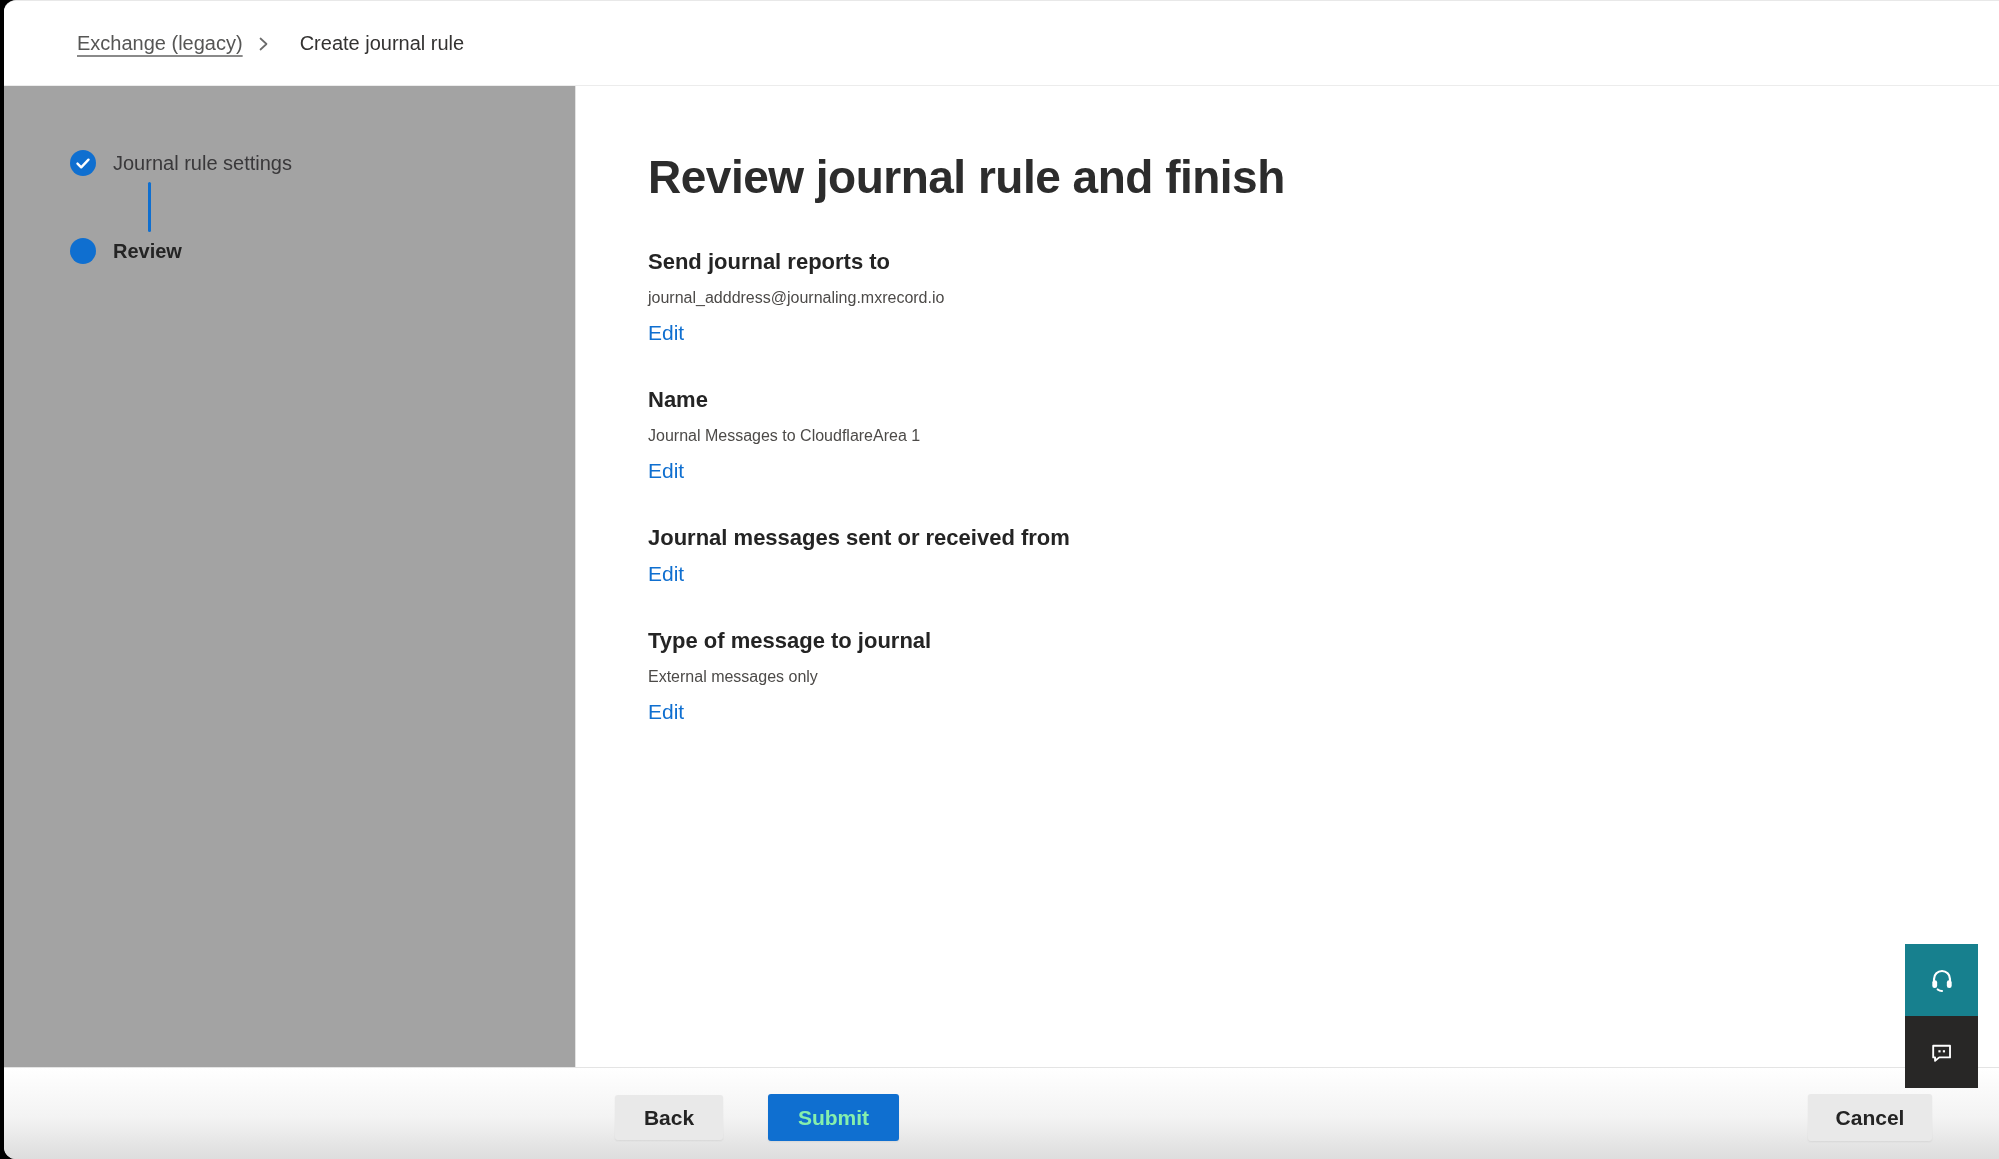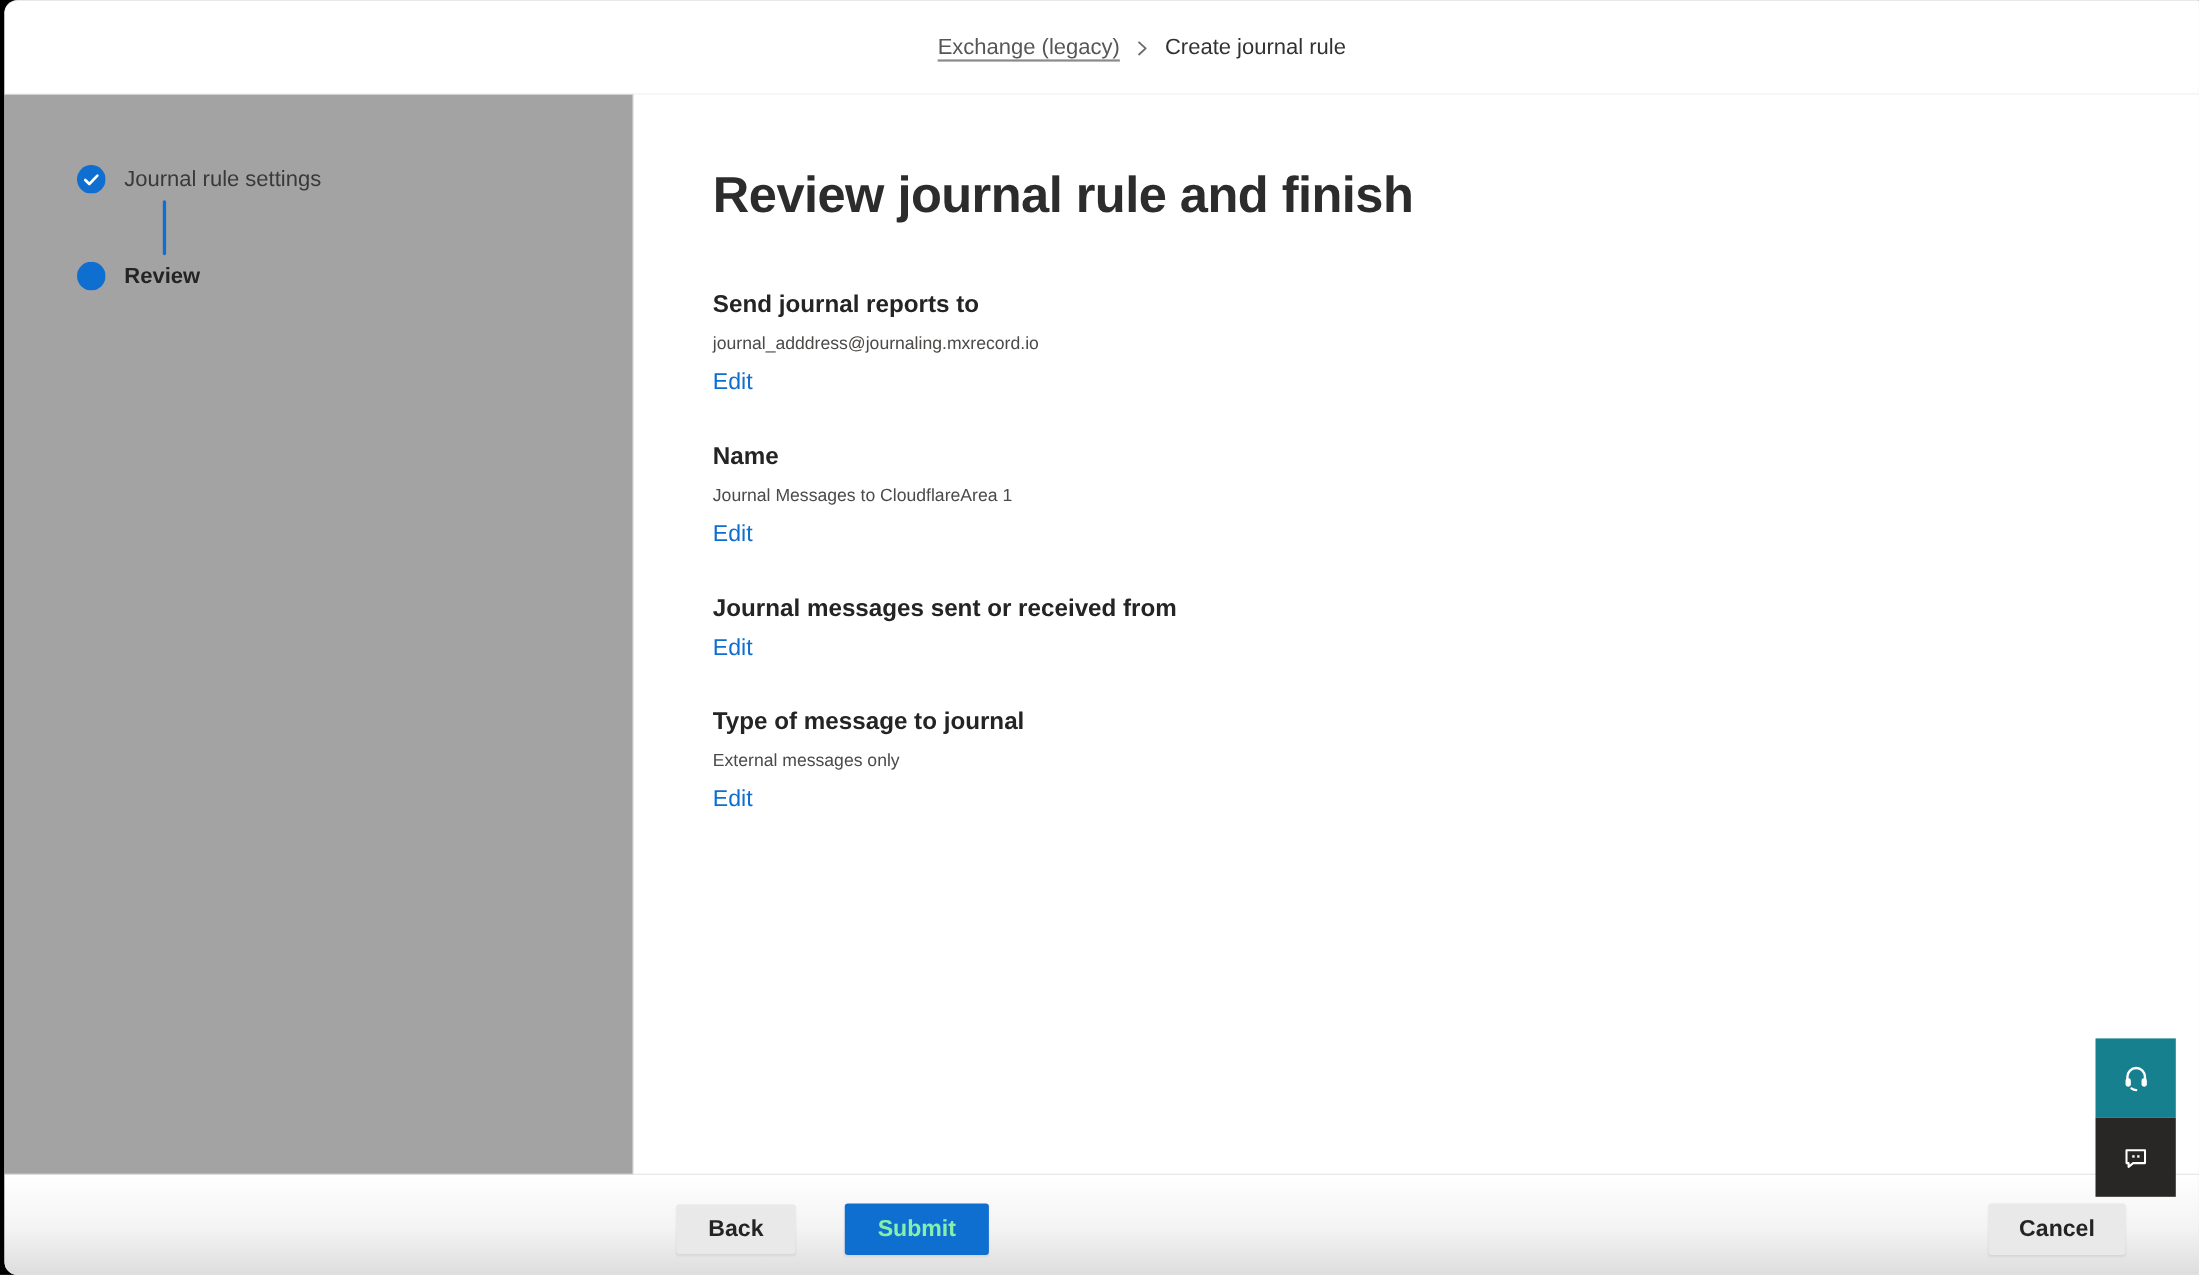--- a/index.html
+++ b/index.html
@@ -18,47 +18,47 @@
   }
   .window{
     position:absolute;left:4px;top:0;width:1995px;height:1159px;
     background:#fff;border-radius:12px 0 0 12px;overflow:hidden;
     border-top:1px solid #e8e8e8;
   }
   
   .header{
     position:absolute;left:0;top:0;width:100%;height:85px;
     background:#fff;border-bottom:1px solid #ececec;
-    display:flex;align-items:center;padding-left:73px;justify-content:center;
+    display:flex;align-items:center;padding-left:73px;
   }
   .breadcrumb{display:flex;align-items:center;gap:15px;font-size:20px;}
   .crumb-link{
     color:#565655;text-decoration:underline;text-underline-offset:5px;
     text-decoration-color:#8a8a8a;cursor:pointer;
   }
   .crumb-chevron{display:flex;align-items:center;margin-top:2px;}
-  .crumb-current{color:#333231;}
+  .crumb-current{color:#333231;margin-left:16px;}
   
   .bodyrow{position:absolute;left:0;top:85px;width:100%;height:982px;display:flex;}
   .sidebar{
     width:572px;height:100%;border-right:1px solid #e3e3e3;
     padding:64px 0 0 66px;background:#a3a3a3;flex:none;
   }
   .step-row{display:flex;align-items:center;gap:17px;}
   .step-icon{width:26px;height:26px;flex:none;display:block;}
   .step-label{font-size:20px;color:#39383a;}
   .step-label.current{font-weight:bold;color:#242424;}
   .step-connector{
     width:3px;height:50px;background:var(--accent);
     margin:6px 0 6px 78px;border-radius:2px;
   }
   .main{flex:1;padding:64px 40px 0 72px;background:#fff;}
   .page-title{
     font-size:46px;font-weight:bold;color:#2c2c2c;
-    letter-spacing:-0.5px;margin-bottom:59px;
+    letter-spacing:-0.5px;margin-bottom:44px;
   }
   .section{margin-bottom:39px;}
   .section-label{font-size:22px;font-weight:bold;color:#242424;line-height:28px;margin-bottom:8px;}
   .section-value{font-size:16px;color:#4c4a48;line-height:28px;margin-bottom:7px;}
   .edit-link{
     display:inline-block;font-size:21px;color:var(--accent);
     line-height:28px;cursor:pointer;
   }
   
   .footer{

